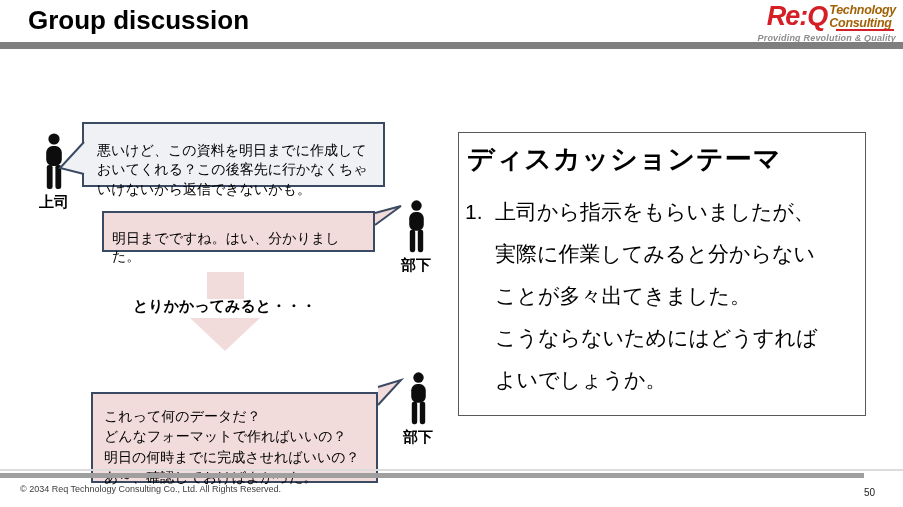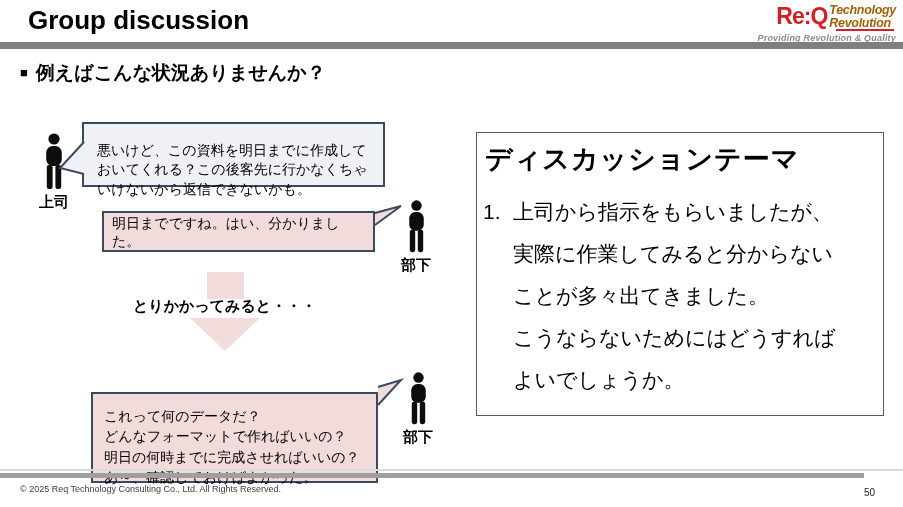--- a/index.html
+++ b/index.html
@@ -6,21 +6,21 @@
   #slide{
     position:relative;width:903px;height:507px;background:#ffffff;overflow:hidden;
     font-family:"Liberation Sans","DejaVu Sans",sans-serif;color:#000;
     margin:0 auto;
   }
   
   .page-title{position:absolute;left:28px;top:5px;font-size:26px;font-weight:bold;letter-spacing:0px;text-align:center;}
   .title-bar{position:absolute;left:0;top:42px;width:903px;height:7px;background:#7f7f7f;}
   .logo{position:absolute;right:7px;top:3px;width:170px;}
   .logo-row{display:flex;align-items:flex-start;justify-content:flex-end;}
-  .logo-brand{font-size:23px;line-height:27px;font-weight:900;color:#d41f26;letter-spacing:-1px;text-align:right;}
+  .logo-brand{font-size:27px;line-height:27px;font-weight:900;font-style:italic;color:#d41f26;letter-spacing:-1px;text-align:right;}
   .logo-stack{display:flex;flex-direction:column;margin-left:2px;margin-top:1px;}
   .logo-stack span{font-size:12.5px;line-height:12.5px;font-weight:900;font-style:italic;color:#a16207;letter-spacing:-0.3px;}
   .logo-underline{position:absolute;right:2px;top:26px;width:58px;height:2px;background:#d41f26;}
   .logo-tagline{font-size:9px;font-weight:bold;font-style:italic;color:#8d8d8d;text-align:right;margin-top:3px;letter-spacing:0.2px;}
   
   .section-heading{position:absolute;left:20px;top:60px;font-weight:bold;font-size:19px;}
   .section-heading .marker{font-size:13px;vertical-align:2px;margin-right:8px;}
   
   .figure{position:absolute;text-align:center;}
   .figure svg{display:block;margin:0 auto;}
@@ -31,21 +31,21 @@
   .bubble-gray{background:#eff1f5;}
   .bubble-pink{background:#f2dcdb;}
   .bubble-text{white-space:pre-line;}
   .tail{position:absolute;}
   
   .arrow-stem{position:absolute;left:207px;top:272px;width:37px;height:27px;background:#f2dcdb;}
   .arrow-label{position:absolute;left:133px;top:297px;font-size:15px;font-weight:bold;white-space:nowrap;}
   .arrow-head{position:absolute;left:190px;top:318px;width:0;height:0;
     border-left:35px solid transparent;border-right:35px solid transparent;border-top:33px solid #f2dcdb;}
   
-  .theme-panel{position:absolute;left:476px;top:132px;width:408px;height:284px;
+  .theme-panel{position:absolute;left:458px;top:132px;width:408px;height:284px;
     border:1px solid #595959;box-sizing:border-box;background:#fff;}
   .theme-title{font-size:27px;font-weight:bold;margin:8px 0 0 8px;letter-spacing:1px;}
   .theme-item{display:flex;margin:14px 0 0 6px;font-size:21px;line-height:42px;}
   .theme-item .num{width:30px;flex:none;}
   .theme-item .txt{width:334px;white-space:pre-line;}
   
   .footer-line-thin{position:absolute;left:0;top:469px;width:903px;height:2px;background:#dcdcdc;}
   .footer-line-thick{position:absolute;left:0;top:473px;width:864px;height:5px;background:#9f9f9f;}
   .footer-copy{position:absolute;left:20px;top:484px;font-size:9px;color:#3c3c3c;}
   .page-number{position:absolute;right:28px;top:487px;font-size:10px;color:#1a1a1a;}
@@ -55,51 +55,48 @@
 
 <div id="slide">
 
   <div class="page-title">Group discussion</div>
 
   <div class="logo">
     <div class="logo-row">
       <span class="logo-brand">Re:Q</span>
       <span class="logo-stack">
         <span>Technology</span>
-        <span>Revolution</span>
+        <span>Consulting</span>
       </span>
     </div>
     <div class="logo-underline"></div>
     <div class="logo-tagline">Providing Revolution &amp; Quality</div>
   </div>
 
   <div class="title-bar"></div>
 
-  <div class="section-heading">
-    <span class="marker">■</span><span>例えばこんな状況ありませんか？</span>
-  </div>
 
   <div class="figure" style="left:34px;top:133px;width:40px;">
     <svg width="30" height="58" viewBox="0 0 30 58">
       <circle cx="15" cy="6" r="5.6" fill="#0d0d0d"></circle>
       <rect x="7.2" y="13" width="15.6" height="20" rx="6.5" fill="#0d0d0d"></rect>
       <rect x="7.8" y="32" width="5.8" height="24" rx="2.2" fill="#0d0d0d"></rect>
       <rect x="16.4" y="32" width="5.8" height="24" rx="2.2" fill="#0d0d0d"></rect>
     </svg>
     <div class="figure-label">上司</div>
   </div>
 
   <div class="bubble bubble-gray" style="left:82px;top:122px;width:303px;height:65px;padding:17px 13px;">
     <div class="bubble-text" style="width:274px;">悪いけど、この資料を明日までに作成しておいてくれる？この後客先に行かなくちゃいけないから返信できないかも。</div>
   </div>
   <svg class="tail" style="left:58px;top:140px;" width="28" height="40">
     <path d="M26,2 L2,28 L26,34" fill="#eff1f5" stroke="#3b4a63" stroke-width="2"></path>
   </svg>
 
-  <div class="bubble bubble-pink" style="left:102px;top:211px;width:273px;height:41px;padding:1px 8px;line-height:1.3;">
+  <div class="bubble bubble-pink" style="left:102px;top:211px;width:273px;height:41px;padding:16px 8px;line-height:1.3;">
     <div class="bubble-text" style="width:231px;">明日までですね。はい、分かりました。</div>
   </div>
   <svg class="tail" style="left:372px;top:203px;" width="32" height="26">
     <path d="M3,22 L29,3 L3,10" fill="#f2dcdb" stroke="#3b4a63" stroke-width="2"></path>
   </svg>
 
   <div class="figure" style="left:396px;top:200px;width:40px;">
     <svg width="29" height="54" viewBox="0 0 30 58">
       <circle cx="15" cy="6" r="5.6" fill="#0d0d0d"></circle>
       <rect x="7.2" y="13" width="15.6" height="20" rx="6.5" fill="#0d0d0d"></rect>
@@ -137,16 +134,16 @@
     <div class="theme-title">ディスカッションテーマ</div>
     <div class="theme-item">
       <span class="num">1.</span>
       <span class="txt">上司から指示をもらいましたが、実際に作業してみると分からないことが多々出てきました。
 こうならないためにはどうすればよいでしょうか。</span>
     </div>
   </div>
 
   <div class="footer-line-thin"></div>
   <div class="footer-line-thick"></div>
-  <div class="footer-copy">© 2025 Req Technology Consulting Co., Ltd.  All Rights Reserved.</div>
+  <div class="footer-copy">© 2034 Req Technology Consulting Co., Ltd.  All Rights Reserved.</div>
   <div class="page-number">50</div>
 
 </div>
 
 </body></html>

